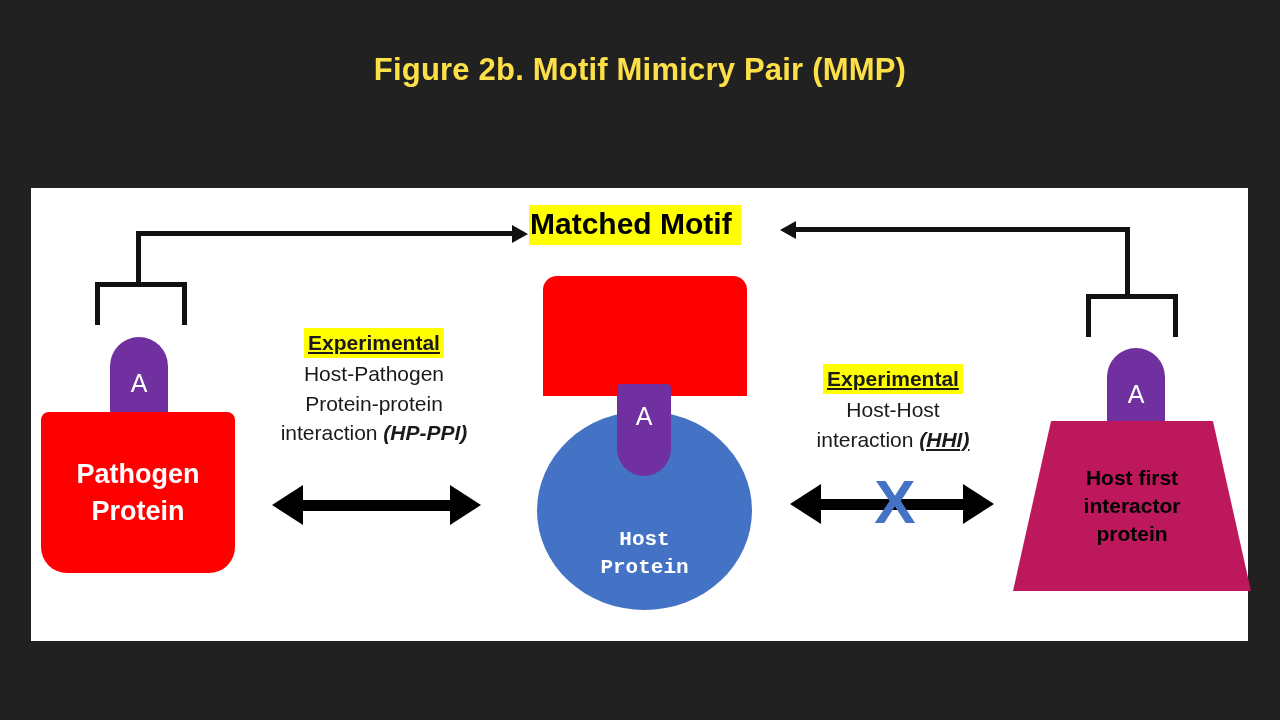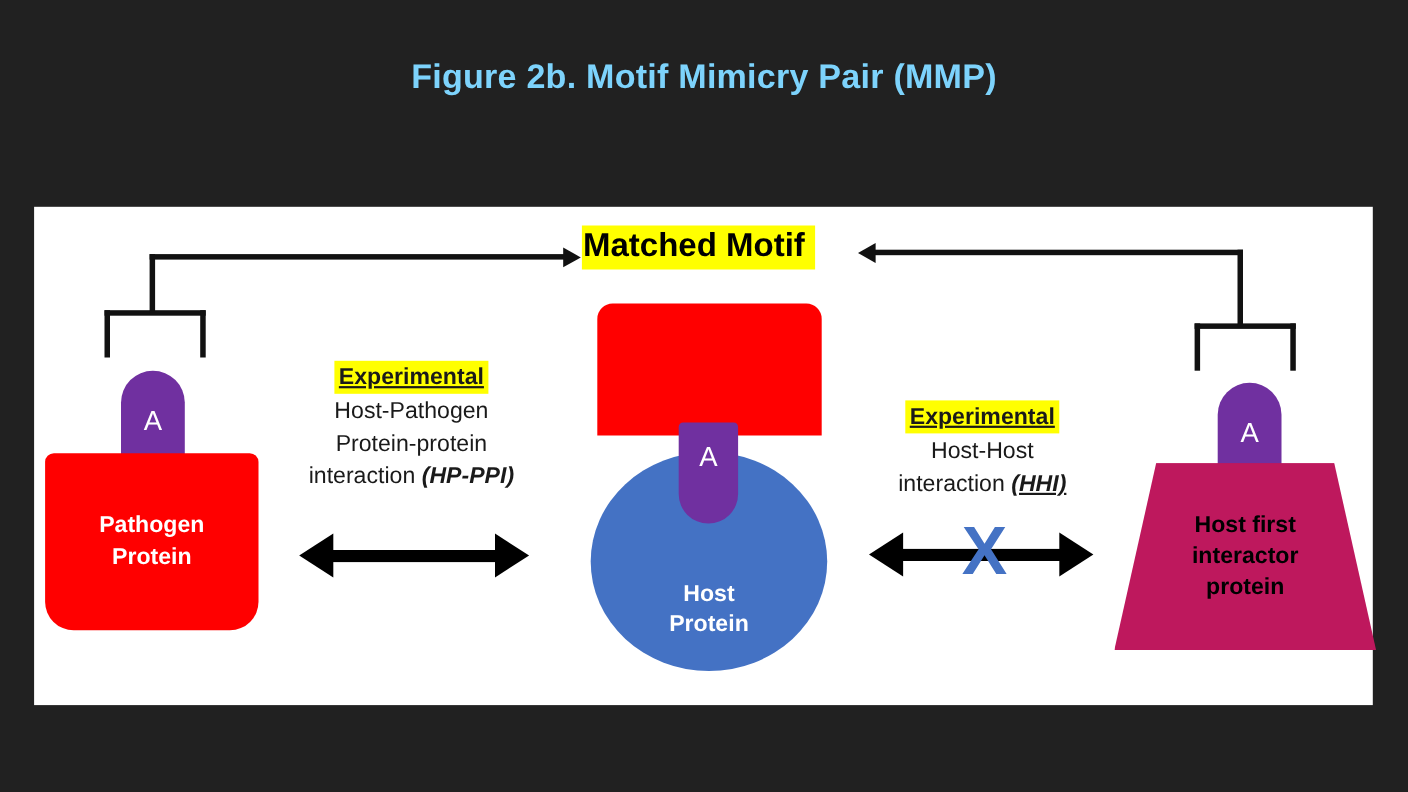--- a/index.html
+++ b/index.html
@@ -7,21 +7,21 @@
     width:1280px;height:720px;
     background:#212121;
     font-family:"Liberation Sans",sans-serif;
     overflow:hidden;
     position:relative;
   }
   #slide-title{
     position:absolute;
     left:0;top:52px;width:1280px;
     text-align:center;
-    color:#7dd3fc;
+    color:#fde047;
     font-size:31px;
     font-weight:bold;
     letter-spacing:.2px;
   }
   #figure-panel{
     position:absolute;
     left:31px;top:188px;
     width:1217px;height:453px;
     background:#ffffff;
   }
@@ -41,21 +41,21 @@
 
   
   .stroke{background:#111111;position:absolute;}
 
   
   #pathogen-protein{
     left:41px;top:412px;width:194px;height:161px;
     background:#FF0000;
     border-radius:8px 8px 26px 26px;
     color:#ffffff;
-    font-size:21px;font-weight:bold;
+    font-size:27px;font-weight:bold;
     display:flex;flex-direction:column;
     align-items:center;justify-content:center;
     line-height:1.34;
     text-align:center;
   }
   #center-pathogen-block{
     left:543px;top:276px;width:204px;height:120px;
     background:#FF0000;
     border-radius:14px 14px 0 0;
   }
@@ -64,20 +64,21 @@
     background:#4472C4;
     border-radius:50%;
     color:#ffffff;
     font-size:21px;font-weight:bold;
     display:flex;flex-direction:column;
     align-items:center;justify-content:flex-end;
     padding-bottom:28px;
     box-sizing:border-box;
     line-height:1.34;
     text-align:center;
+    font-family:Liberation Mono, monospace;
   }
   #host-protein-notch{
     left:610px;top:405px;width:70px;height:82px;
     background:#ffffff;
     border-radius:0 0 36px 36px;
   }
   #host-interactor-protein{
     left:1013px;top:421px;width:238px;height:170px;
     background:#be185d;
     clip-path:polygon(16% 0%,84% 0%,100% 100%,0% 100%);

